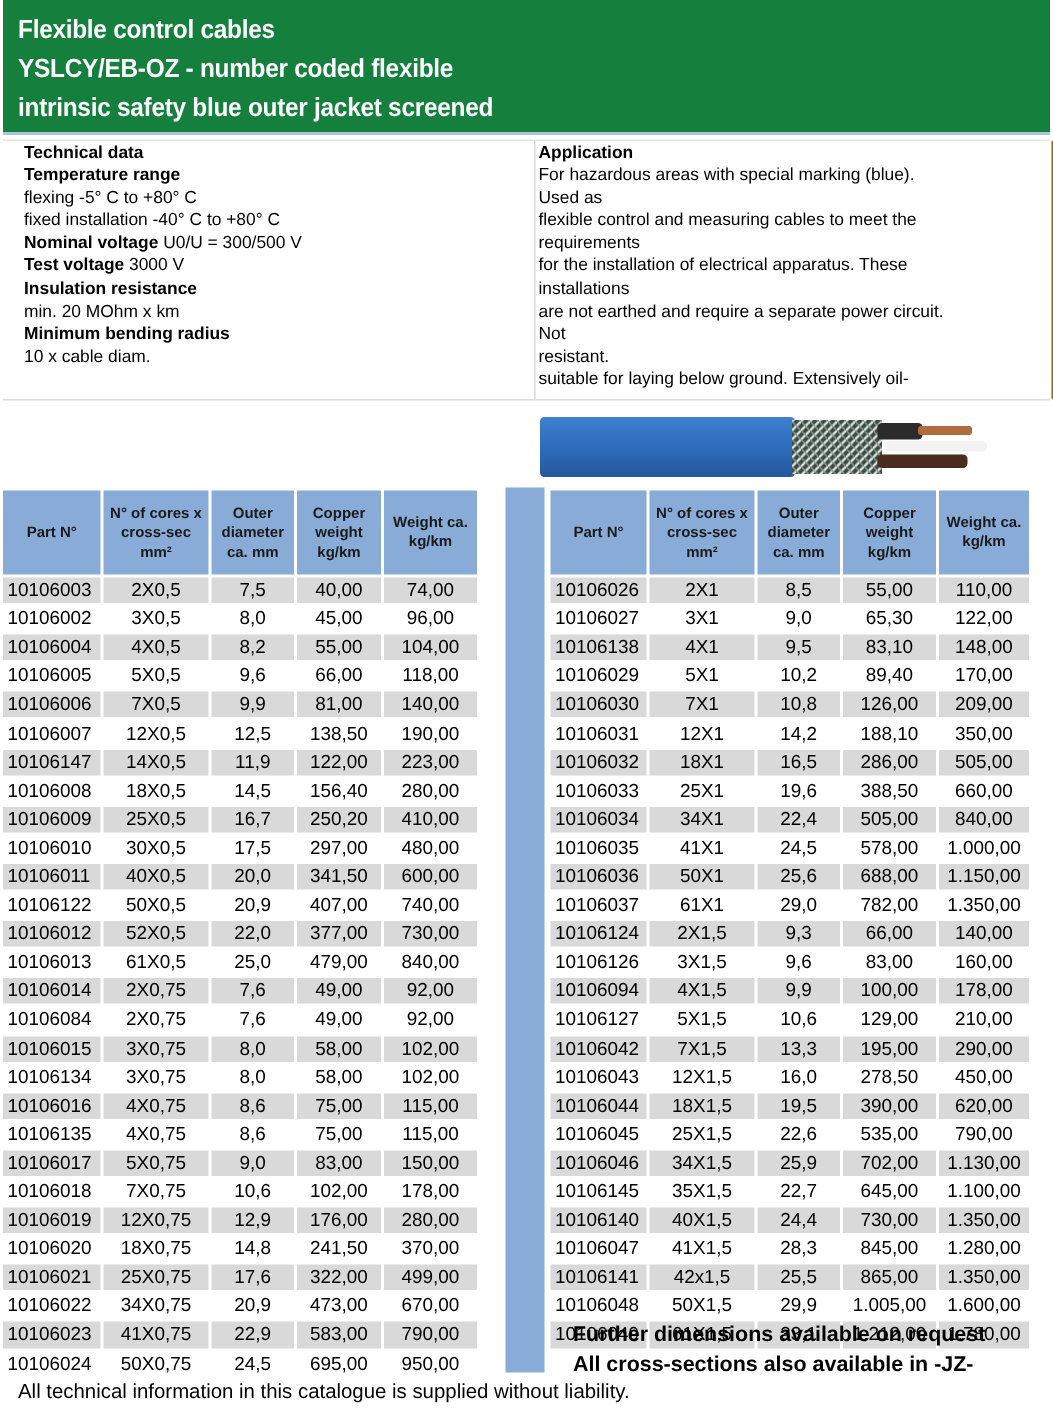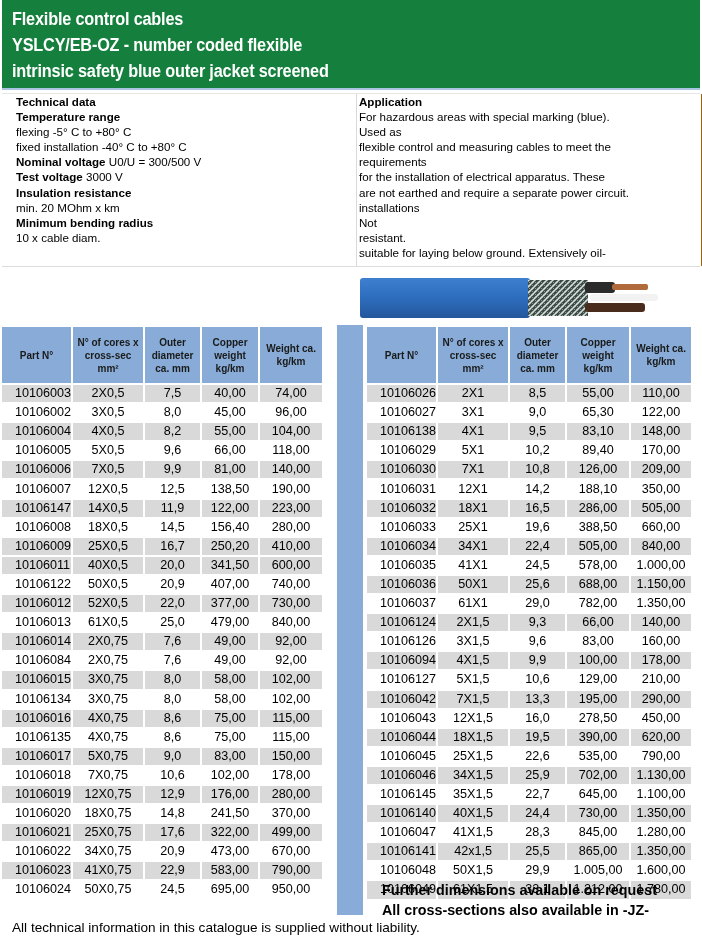--- a/index.html
+++ b/index.html
@@ -25,21 +25,21 @@
 
   .tbl { position: absolute; top: 325px; border-collapse: separate; border-spacing: 2px 2px;
          font-size: 12.6px; }
   .tbl.left { left: 0px; }
   .tbl.right { left: 365px; }
   .tbl th { background: #88acd7; color: #1a1a1a; font-size: 10px; font-weight: bold;
             height: 56px; padding: 0; line-height: 13px; text-align: center; }
   .tbl td { height: 17.1px; padding: 0; line-height: 17px; white-space: nowrap; }
   .tbl tr.odd td { background: #d9d9d9; }
   .tbl tr.even td { background: #ffffff; }
-  .tbl td.c-part { text-align: left; padding-left: 13px; }
+  .tbl td.c-part { text-align: left; padding-left: 3px; }
   .tbl td.c-core { text-align: center; }
   .tbl td.c-diam, .tbl td.c-cu, .tbl td.c-wt { text-align: center; }
 
   .divider { position: absolute; left: 337px; top: 325px; width: 26px; height: 590px;
              background: #88acd7; }
 
   .notes { position: absolute; left: 382px; top: 880px; font-weight: bold; font-size: 14.3px;
            line-height: 20px; white-space: nowrap; }
   .footer { position: absolute; left: 12px; top: 920px; font-size: 13.6px; white-space: nowrap; }
 </style>
@@ -65,22 +65,22 @@
     <div class="ln b">Minimum bending radius</div>
     <div class="ln">10 x cable diam.</div>
   </div>
   <div class="info-col info-right">
     <div class="ln b">Application</div>
     <div class="ln">For hazardous areas with special marking (blue).</div>
     <div class="ln">Used as</div>
     <div class="ln">flexible control and measuring cables to meet the</div>
     <div class="ln">requirements</div>
     <div class="ln">for the installation of electrical apparatus. These</div>
+    <div class="ln">installations</div>
     <div class="ln">are not earthed and require a separate power circuit.</div>
-    <div class="ln">installations</div>
     <div class="ln">Not</div>
     <div class="ln">resistant.</div>
     <div class="ln">suitable for laying below ground. Extensively oil-</div>
   </div>
 </div>
 
 <svg class="cable" viewBox="0 0 300 45">
   <defs>
     <linearGradient id="jk" x1="0" y1="0" x2="0" y2="1">
       <stop offset="0" stop-color="#3e7fd0"></stop>
@@ -177,20 +177,27 @@
         <td class="c-cu">156,40</td>
         <td class="c-wt">280,00</td>
       </tr>
       <tr class="odd">
         <td class="c-part">10106009</td>
         <td class="c-core">25X0,5</td>
         <td class="c-diam">16,7</td>
         <td class="c-cu">250,20</td>
         <td class="c-wt">410,00</td>
       </tr>
+      <tr class="even">
+        <td class="c-part">10106010</td>
+        <td class="c-core">30X0,5</td>
+        <td class="c-diam">17,5</td>
+        <td class="c-cu">297,00</td>
+        <td class="c-wt">480,00</td>
+      </tr>
       <tr class="odd">
         <td class="c-part">10106011</td>
         <td class="c-core">40X0,5</td>
         <td class="c-diam">20,0</td>
         <td class="c-cu">341,50</td>
         <td class="c-wt">600,00</td>
       </tr>
       <tr class="even">
         <td class="c-part">10106122</td>
         <td class="c-core">50X0,5</td>

